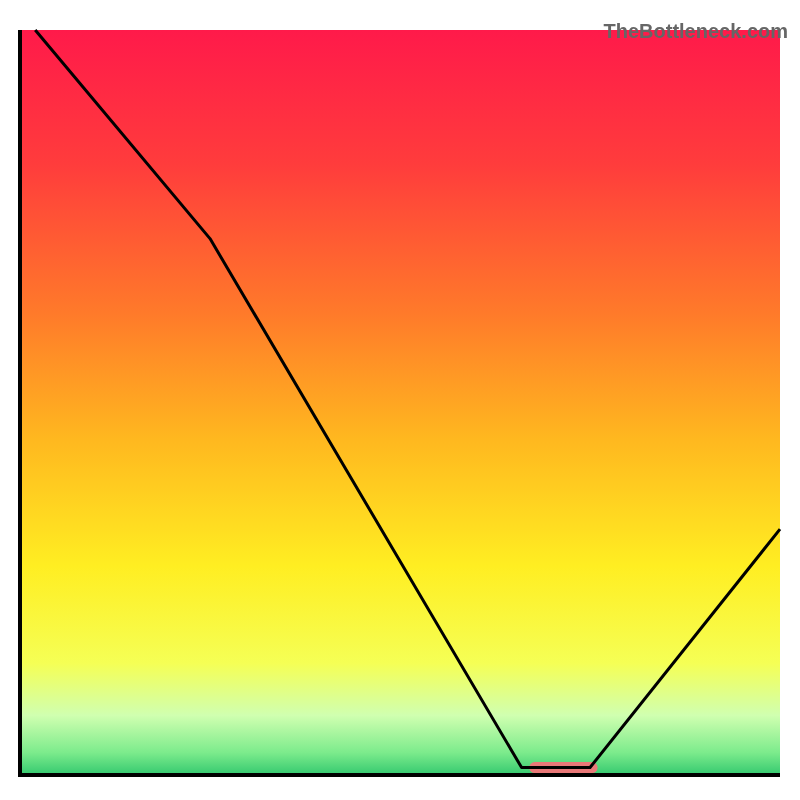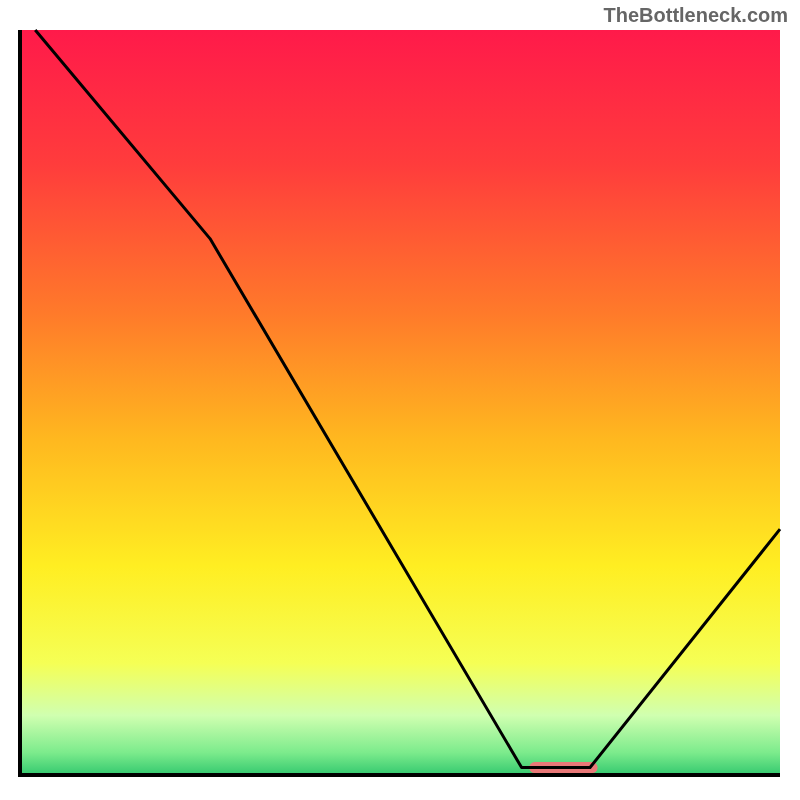--- a/index.html
+++ b/index.html
@@ -11,21 +11,21 @@
     background: #fff;
     font-family: Arial, Helvetica, sans-serif;
   }
   .container {
     position: relative;
     width: 800px;
     height: 800px;
   }
   .watermark {
     position: absolute;
-    top: 4px;
+    top: 20px;
     right: 12px;
     color: #666;
     font-size: 20px;
     font-weight: bold;
     z-index: 10;
   }
   svg {
     display: block;
   }
 </style>

